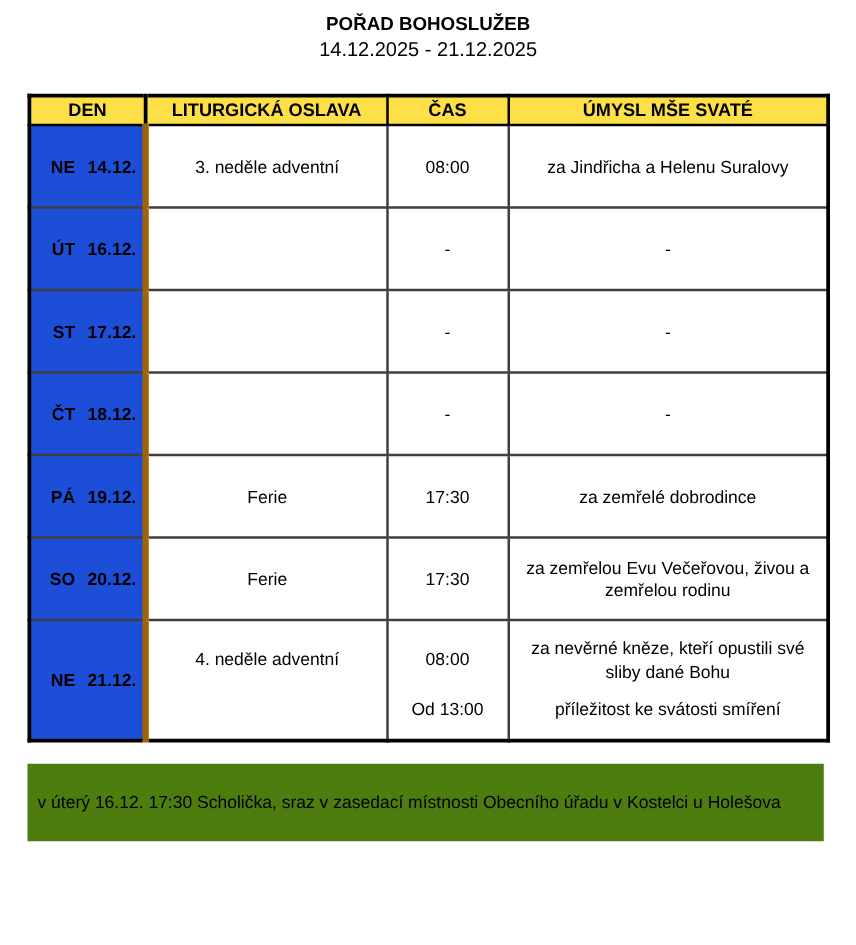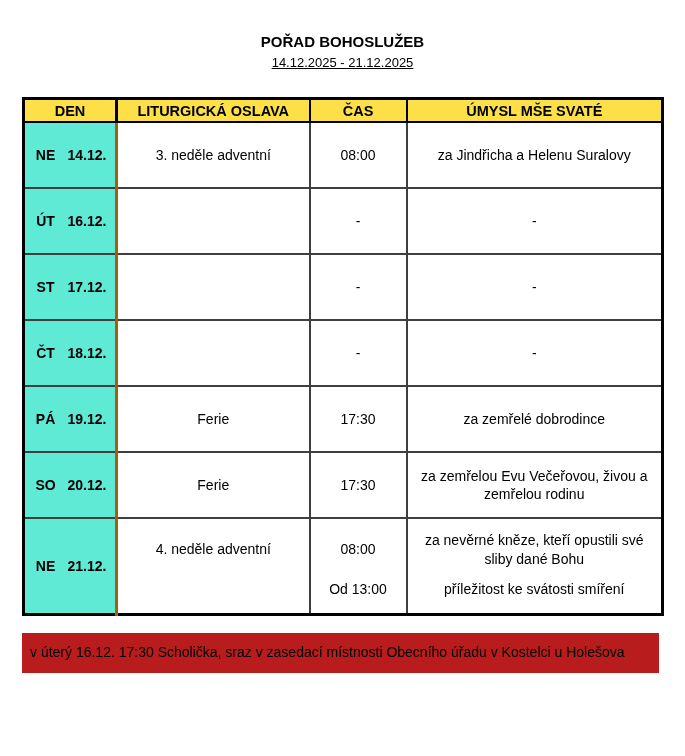--- a/index.html
+++ b/index.html
@@ -2,55 +2,55 @@
 <html><head>
 <meta charset="utf-8">
 <style>
   html,body{margin:0;padding:0;}
   body{
     width:685px;height:756px;background:#ffffff;color:#000;
     font-family:"Liberation Sans", sans-serif;
     -webkit-font-smoothing:antialiased;
   }
   .page{padding-top:10px;}
-  .titles{text-align:center;line-height:20px;margin-top:22px;}
+  .titles{text-align:center;line-height:20px;}
   .title-main,.title-sub{font-weight:bold;font-size:15px;}
-  .title-dates{font-size:13px;margin-top:1px;text-decoration:underline;}
+  .title-dates{font-size:16px;margin-top:1px;}
 
   table.schedule{
     border-collapse:collapse;table-layout:fixed;
     margin:24px 0 0 22px;width:639px;
     border:3px solid #000;
   }
   th{
     background:#fde047;font-size:14.5px;font-weight:bold;
     height:21px;padding:0 2px;border:2px solid #000;
   }
   th.col-day{border-right:3px solid #000;}
   td{
     border:2px solid #3f3f3f;font-size:14px;text-align:center;
     vertical-align:middle;padding:2px 5px;line-height:1.3;
   }
   tr.row{height:66px;}
   tr.row-tall{height:94px;}
   td.day-cell{
-    background:#5eead4;text-align:center;font-weight:bold;
-    border-right:3px solid #a16207;padding-left:5px;white-space:nowrap;
+    background:#1d4ed8;text-align:right;font-weight:bold;
+    border-right:5px solid #a16207;padding-left:5px;white-space:nowrap;
   }
   td.day-cell .abbr{display:inline-block;min-width:24px;}
   td.day-cell .date{display:inline-block;margin-left:10px;}
 
   td.split-cell{padding:0;vertical-align:top;}
   .split-inner{display:flex;flex-direction:column;height:94px;}
   .split-upper{flex:1 1 auto;display:flex;align-items:center;justify-content:center;padding:2px 5px;line-height:1.3;}
   .split-lower{height:28px;display:flex;align-items:flex-start;justify-content:center;padding:0 5px 5px;}
 
   .note{
-    margin:17px 0 0 22px;width:621px;background:#b91c1c;
-    padding:10px 8px;font-size:14px;line-height:1.42;
+    margin:17px 0 0 22px;width:621px;background:#4d7c0f;
+    padding:21px 8px;font-size:14px;line-height:1.42;
   }
   .note-text{display:block;max-width:605px;}
 </style>
 </head>
 <body>
 
 <div class="page">
 
   <div class="titles">
     <div class="title-main">POŘAD BOHOSLUŽEB</div>

